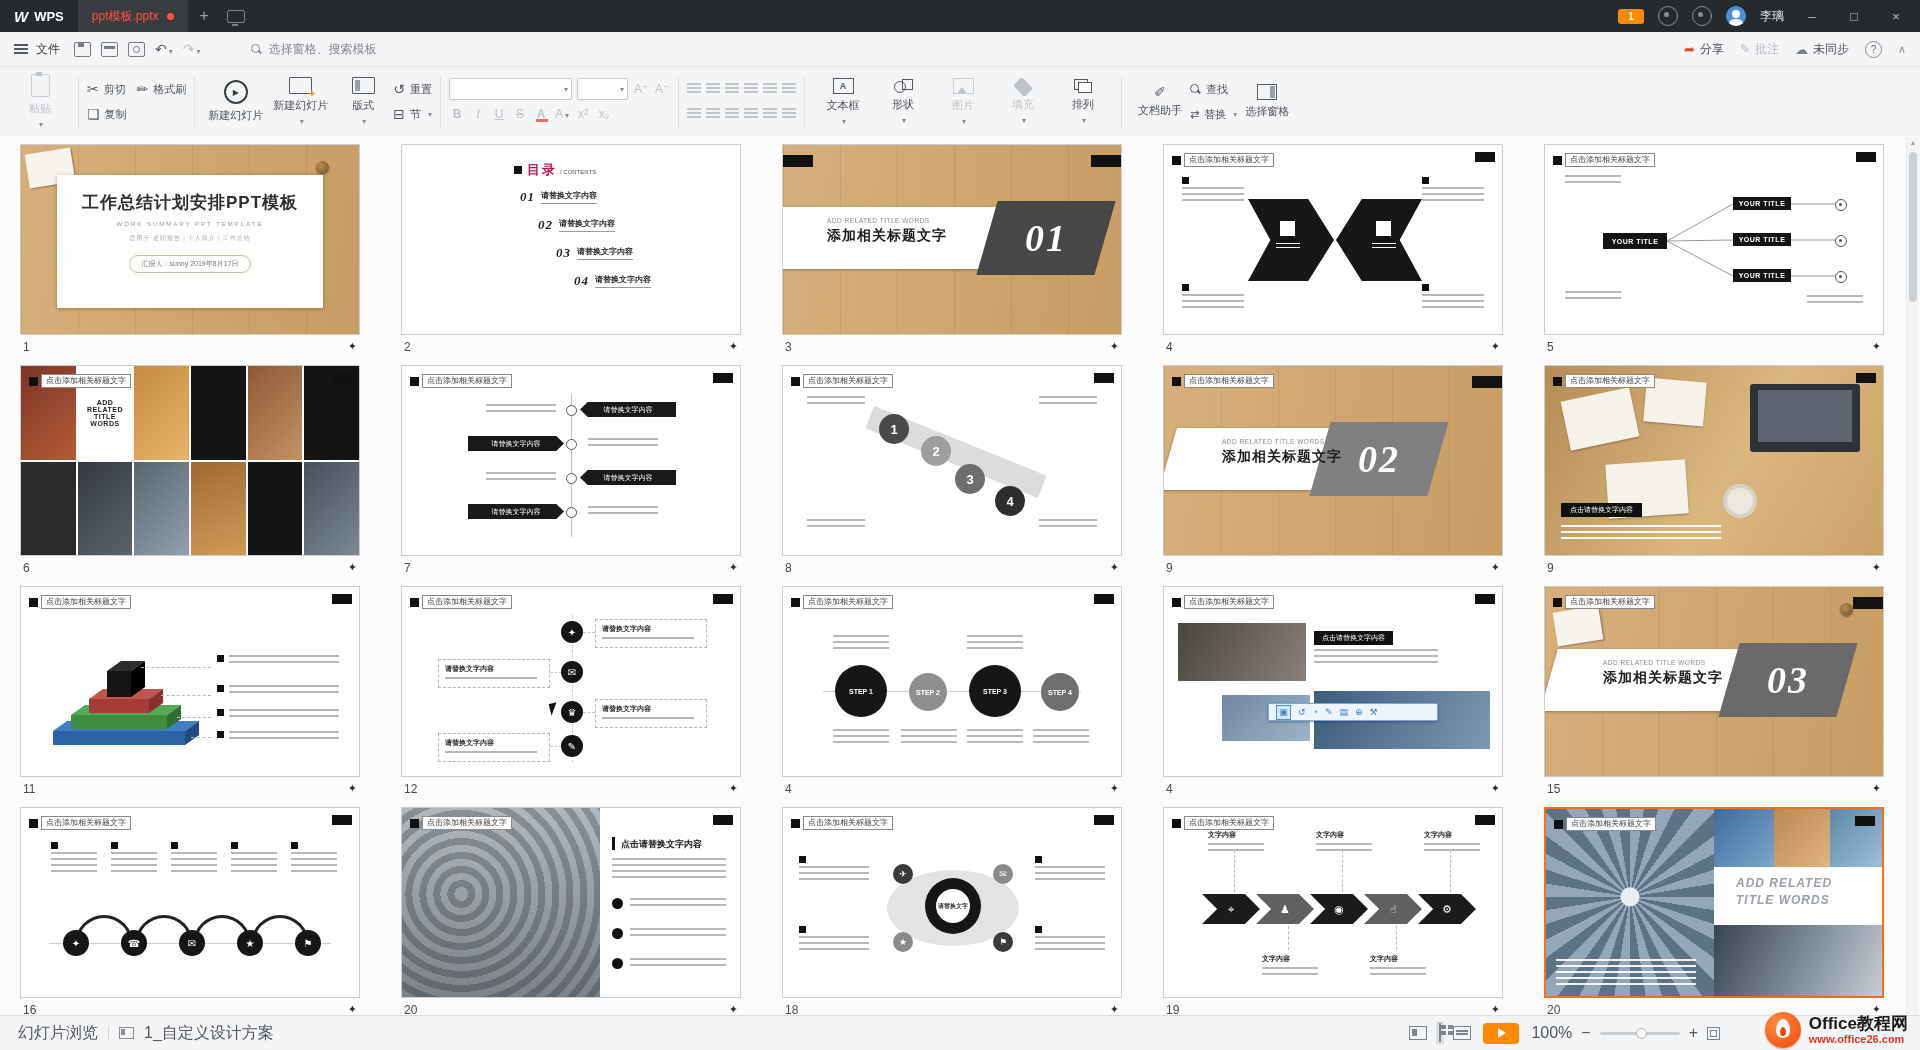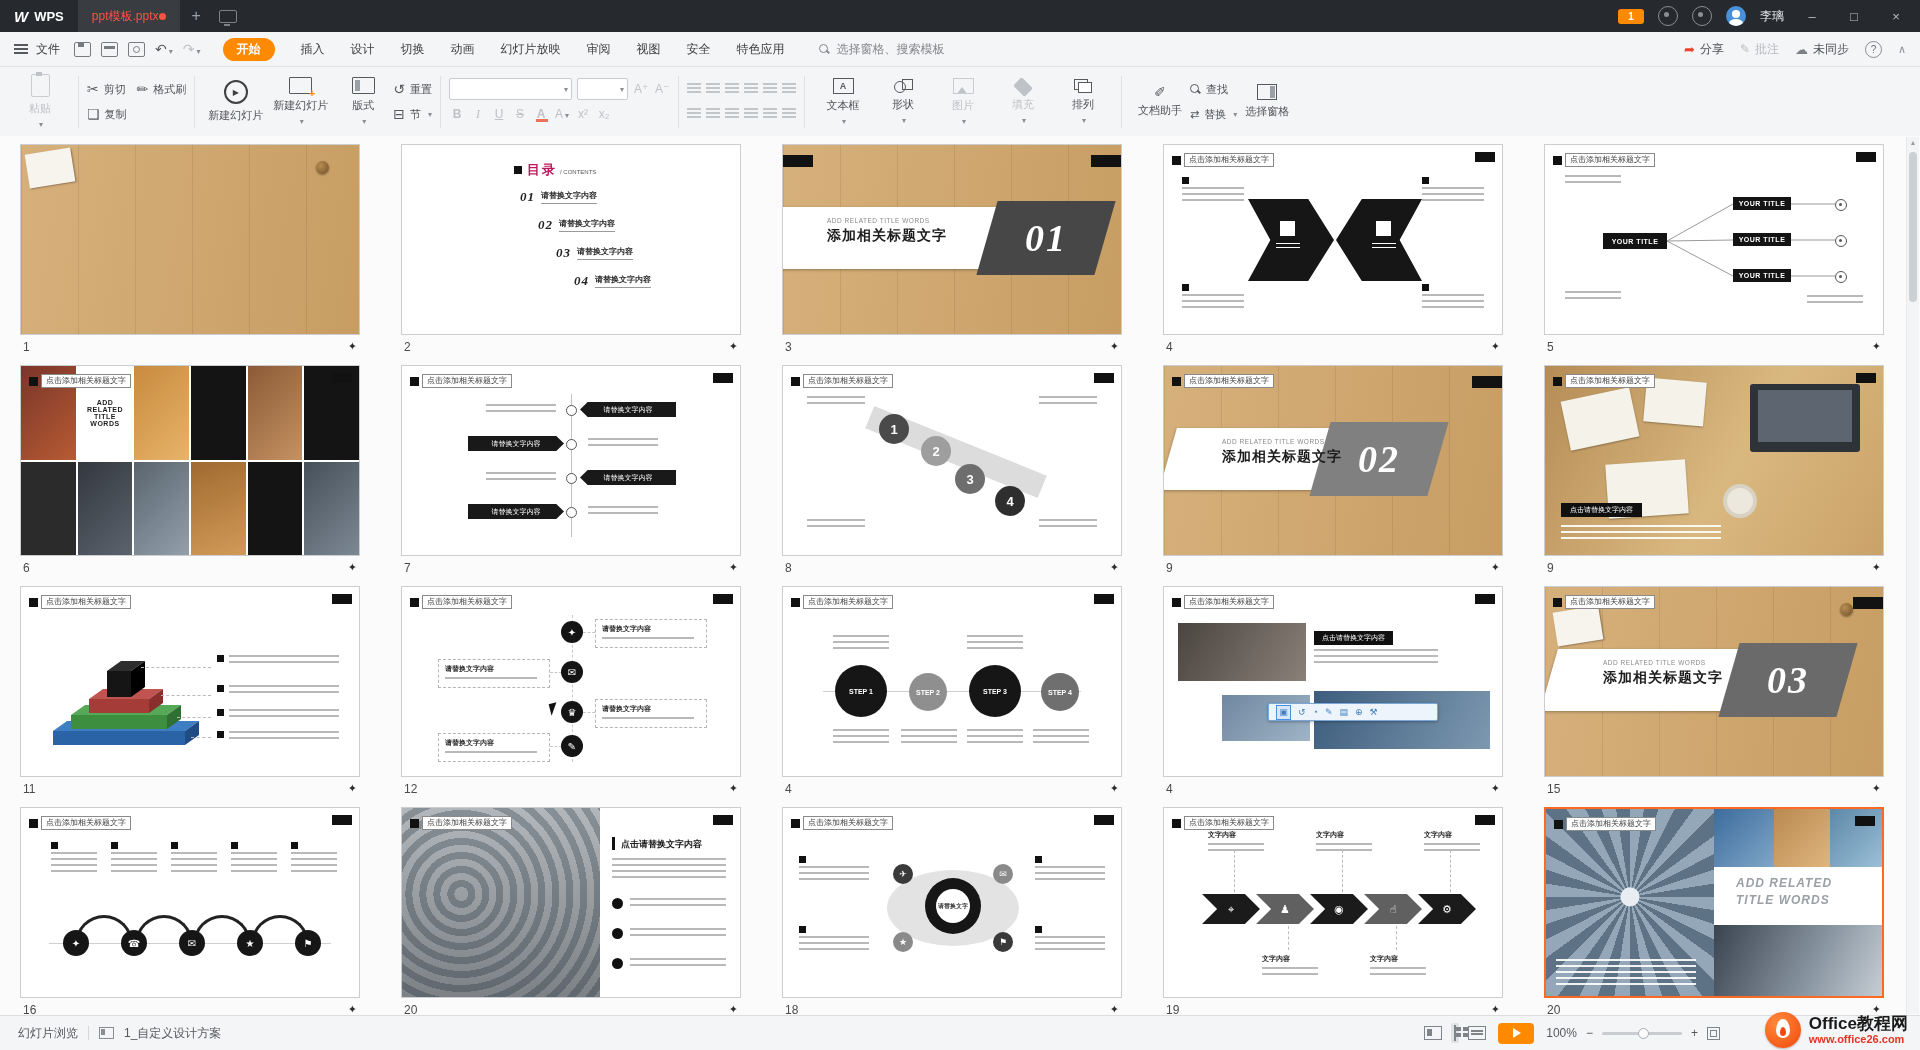--- a/index.html
+++ b/index.html
@@ -2,21 +2,21 @@
 <html><head>
 <meta charset="utf-8">
 <style>
   html,body{margin:0;padding:0}
   .app{position:relative;width:1920px;height:1050px;overflow:hidden;background:#fff;
        font-family:"Liberation Sans","DejaVu Sans",sans-serif;-webkit-font-smoothing:antialiased}
   
   .titlebar{height:32px;background:#26292e;display:flex;align-items:center;color:#cfd2d6}
   .wps{display:flex;align-items:center;gap:6px;padding:0 14px;color:#fff;font-weight:700;font-size:13px}
   .wlogo{font-style:italic;font-weight:800;font-size:15px;color:#fff}
-  .doctab{height:32px;display:flex;align-items:center;background:#393c41;padding:0 14px;font-size:12px;color:#ff5242}
+  .doctab{height:32px;display:flex;align-items:center;gap:8px;background:#393c41;padding:0 14px;font-size:12px;color:#ff5242}
   .reddot{width:7px;height:7px;border-radius:50%;background:#ff5242}
   .newtab{margin:0 12px;color:#9aa0a6;font-size:16px;cursor:pointer}
   .icmon{width:16px;height:11px;border:1.5px solid #7e8287;border-radius:2px;position:relative;margin-left:6px}
   .icmon::after{content:"";position:absolute;left:4px;bottom:-4px;width:6px;height:2px;background:#7e8287}
   .tb-right{margin-left:auto;display:flex;align-items:center;gap:14px;padding-right:10px}
   .badge{min-width:20px;height:15px;background:#ff8a00;border-radius:3px;color:#fff;font-size:10px;font-weight:700;
          display:flex;align-items:center;justify-content:center;padding:0 3px}
   .circicon{width:18px;height:18px;border-radius:50%;border:1.5px solid #8b8f94;position:relative}
   .circicon::after{content:"";position:absolute;left:5px;top:5px;width:5px;height:5px;border-radius:50%;background:#8b8f94}
   .avatar{width:20px;height:20px;border-radius:50%;background:#4a90d9;position:relative;overflow:hidden}
@@ -222,21 +222,21 @@
   .s20p3{position:absolute;left:284px;top:0;width:54px;height:58px;background:linear-gradient(135deg,#5d88a8,#9cc0d8)}
   .s20band{position:absolute;left:168px;top:58px;width:170px;height:58px;background:#fff}
   .s20t{position:absolute;left:190px;top:66px;font:italic 700 12px "Liberation Sans",sans-serif;color:#9aa0a6;letter-spacing:1px;line-height:1.4}
   .s20p4{position:absolute;left:168px;top:116px;width:170px;height:74px;background:linear-gradient(115deg,#3a4450,#8b97a3 60%,#c8d0d6)}
   
   .sbar{position:absolute;right:1px;top:137px;width:12px;bottom:36px;background:#f3f4f5;border-left:1px solid #e7e8e9}
   .sbar .up{height:12px;text-align:center;font-size:7px;color:#9a9da1;line-height:12px}
   .sbthumb{position:absolute;left:2px;top:15px;width:8px;height:150px;background:#cdd0d3;border-radius:4px}
   
   .statusbar{position:absolute;left:0;right:0;bottom:0;height:34px;background:#f4f5f6;border-top:1px solid #dcdddf;
-             display:flex;align-items:center;font-size:12px;color:#55595e;z-index:20}
+             display:flex;align-items:center;font-size:16px;color:#55595e;z-index:20}
   .sb-left{display:flex;align-items:center;gap:10px;padding-left:18px}
   .sb-sep{width:1px;height:14px;background:#d4d6d8}
   .icdesign{width:13px;height:10px;border:1px solid #8a8e93;position:relative}
   .icdesign::after{content:"";position:absolute;left:1px;top:1px;width:4px;height:6px;background:#8a8e93}
   .sb-right{margin-left:auto;display:flex;align-items:center;gap:12px;padding-right:200px}
   .vicon{width:18px;height:14px;border:1.5px solid #7f838a;position:relative;box-sizing:border-box}
   .v-n::after{content:"";position:absolute;left:2px;top:2px;width:5px;height:7px;background:#7f838a}
   .v-s::before{content:"";position:absolute;left:1px;top:1px;width:5px;height:4px;background:#7f838a;box-shadow:7px 0 #7f838a,0 6px #7f838a,7px 6px #7f838a}
   .v-r::after{content:"";position:absolute;left:2px;top:3px;right:2px;height:1.5px;background:#7f838a;box-shadow:0 3px #7f838a}
   .vwrap{display:flex;align-items:center;gap:9px}
@@ -287,32 +287,20 @@
   <div class="menubar">
     <span class="hamb"></span>
     <span class="filemenu">文件</span>
     <div class="qbar">
       <span class="miqi save"></span>
       <span class="miqi print"></span>
       <span class="miqi prev"></span>
       <span class="undo caret">↶</span>
       <span class="undo caret" style="color:#bfc2c6">↷</span>
     </div>
-    <div class="mtabs">
-      <span class="mtab active">开始</span>
-      <span class="mtab">插入</span>
-      <span class="mtab">设计</span>
-      <span class="mtab">切换</span>
-      <span class="mtab">动画</span>
-      <span class="mtab">幻灯片放映</span>
-      <span class="mtab">审阅</span>
-      <span class="mtab">视图</span>
-      <span class="mtab">安全</span>
-      <span class="mtab">特色应用</span>
-    </div>
     <div class="msearch">
       <span class="icmag"></span>
       <span>选择窗格、搜索模板</span>
     </div>
     <div class="mb-right">
       <span class="mb-item">
           <span class="shareg">➦</span>
           <span>分享</span>
         </span>
       <span class="mb-item dim">
@@ -456,20 +444,26 @@
       </div>
   </div>
 
   <div class="canvas">
     <div class="grid">
 
       <div class="cell">
         <div class="thumb wood">
           <div class="s1sheet"></div>
           <div class="knob"></div>
+          <div class="s1paper">
+            <div class="s1title">工作总结计划安排PPT模板</div>
+            <div class="s1sub">WORK SUMMARY PPT TEMPLATE</div>
+            <div class="s1tag">适用于 述职报告｜个人简介｜工作总结</div>
+            <div><span class="s1foot">汇报人：sunny    2019年8月17日</span></div>
+          </div>
         </div>
         <div class="cfoot">
             <span class="cnum">1</span>
             <span class="cstar"></span>
           </div>
       </div>
 
       <div class="cell">
         <div class="thumb">
           <div class="s2head">

